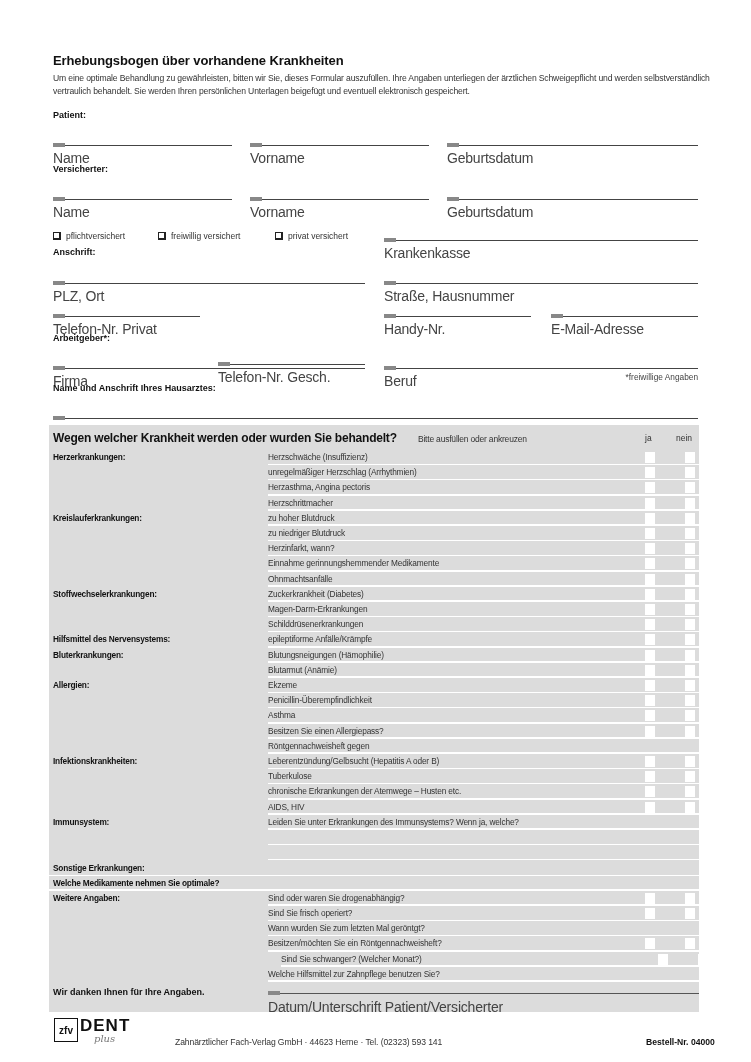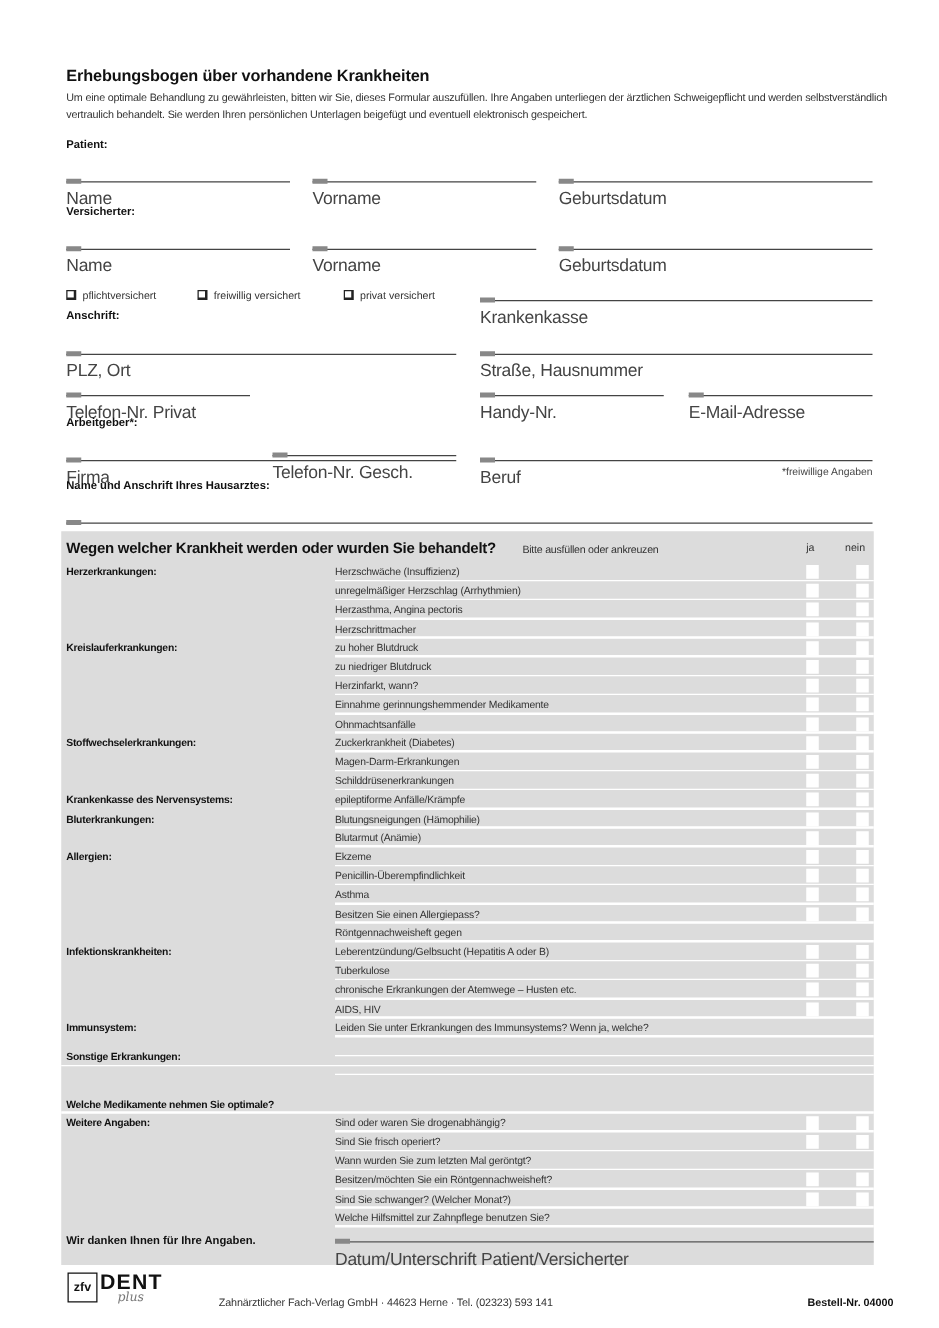--- a/index.html
+++ b/index.html
@@ -202,21 +202,21 @@
         <div class="cb ja"></div>
         <div class="cb nein"></div>
       </div>
       <div class="row" style="top: 192.2px;">
         <span class="item">Schilddrüsenerkrankungen</span>
         <div class="line"></div>
         <div class="cb ja"></div>
         <div class="cb nein"></div>
       </div>
       <div class="row" style="top: 207.4px;">
-        <span class="cat">Krankenkasse des Nervensystems:</span>
+        <span class="cat">Hilfsmittel des Nervensystems:</span>
         <span class="item">epileptiforme Anfälle/Krämpfe</span>
         <div class="line"></div>
         <div class="cb ja"></div>
         <div class="cb nein"></div>
       </div>
       <div class="row" style="top: 222.6px;">
         <span class="cat">Bluterkrankungen:</span>
         <span class="item">Blutungsneigungen (Hämophilie)</span>
         <div class="line"></div>
         <div class="cb ja"></div>
@@ -288,21 +288,21 @@
         <div class="line"></div>
       </div>
       <div class="row" style="top: 405px;">
         <span class="item"></span>
         <div class="line"></div>
       </div>
       <div class="row" style="top: 420.2px;">
         <span class="item"></span>
         <div class="line"></div>
       </div>
-      <div class="row" style="top: 413px; padding-left: 19px;">
+      <div class="row" style="top: 436px; padding-left: 19px;">
         <span class="cat">Sonstige Erkrankungen:</span>
         <span class="item"></span>
         <div class="line full"></div>
       </div>
       <div class="row" style="top: 450.6px;">
         <span class="cat">Welche Medikamente nehmen Sie optimale?</span>
         <span class="item"></span>
         <div class="line full"></div>
       </div>
       <div class="row" style="top: 465.8px;">
@@ -321,21 +321,21 @@
       <div class="row" style="top: 496.2px;">
         <span class="item">Wann wurden Sie zum letzten Mal geröntgt?</span>
         <div class="line"></div>
       </div>
       <div class="row" style="top: 511.4px;">
         <span class="item">Besitzen/möchten Sie ein Röntgennachweisheft?</span>
         <div class="line"></div>
         <div class="cb ja"></div>
         <div class="cb nein"></div>
       </div>
-      <div class="row" style="top: 526.6px;">
+      <div class="row" style="top: 526.6px; margin-left: 13px;">
         <span class="item">Sind Sie schwanger? (Welcher Monat?)</span>
         <div class="line"></div>
         <div class="cb ja"></div>
         <div class="cb nein"></div>
       </div>
       <div class="row" style="top: 541.8px;">
         <span class="item">Welche Hilfsmittel zur Zahnpflege benutzen Sie?</span>
         <div class="line"></div>
       </div>
     </div>

